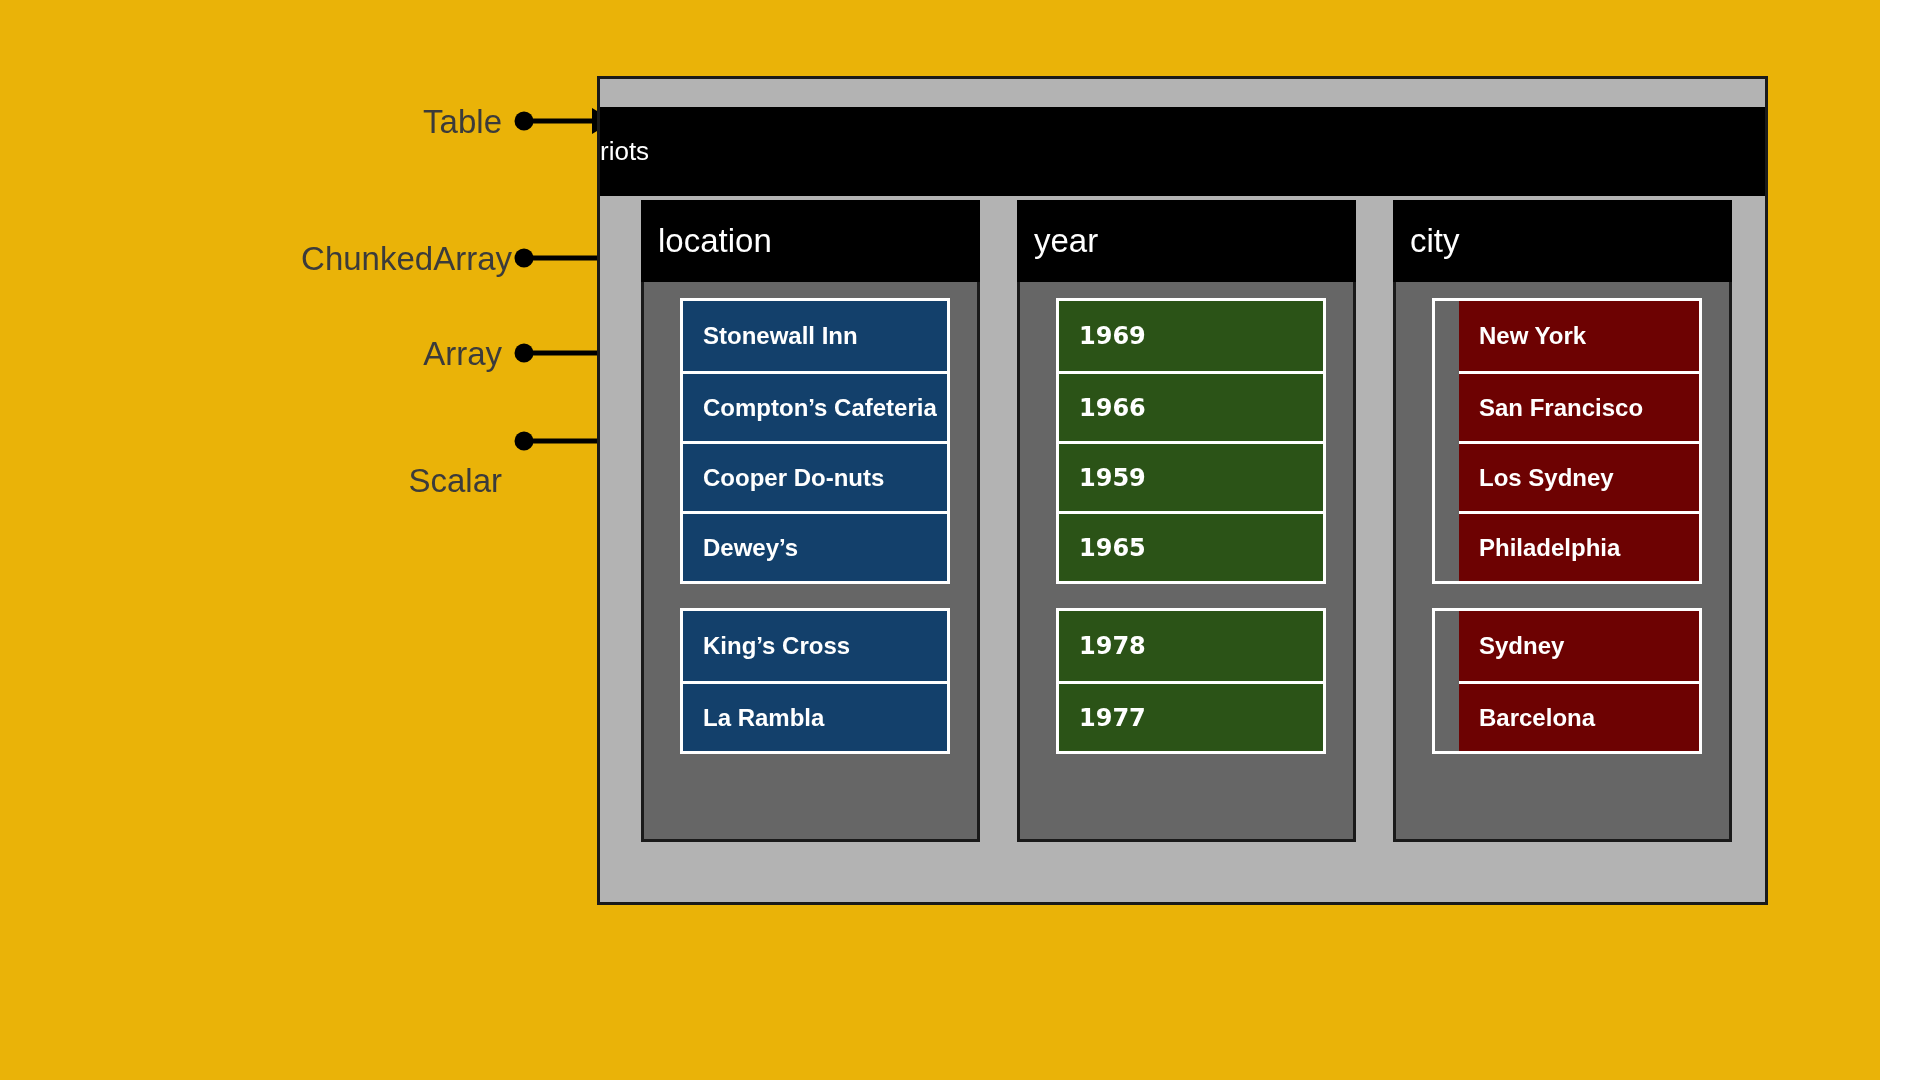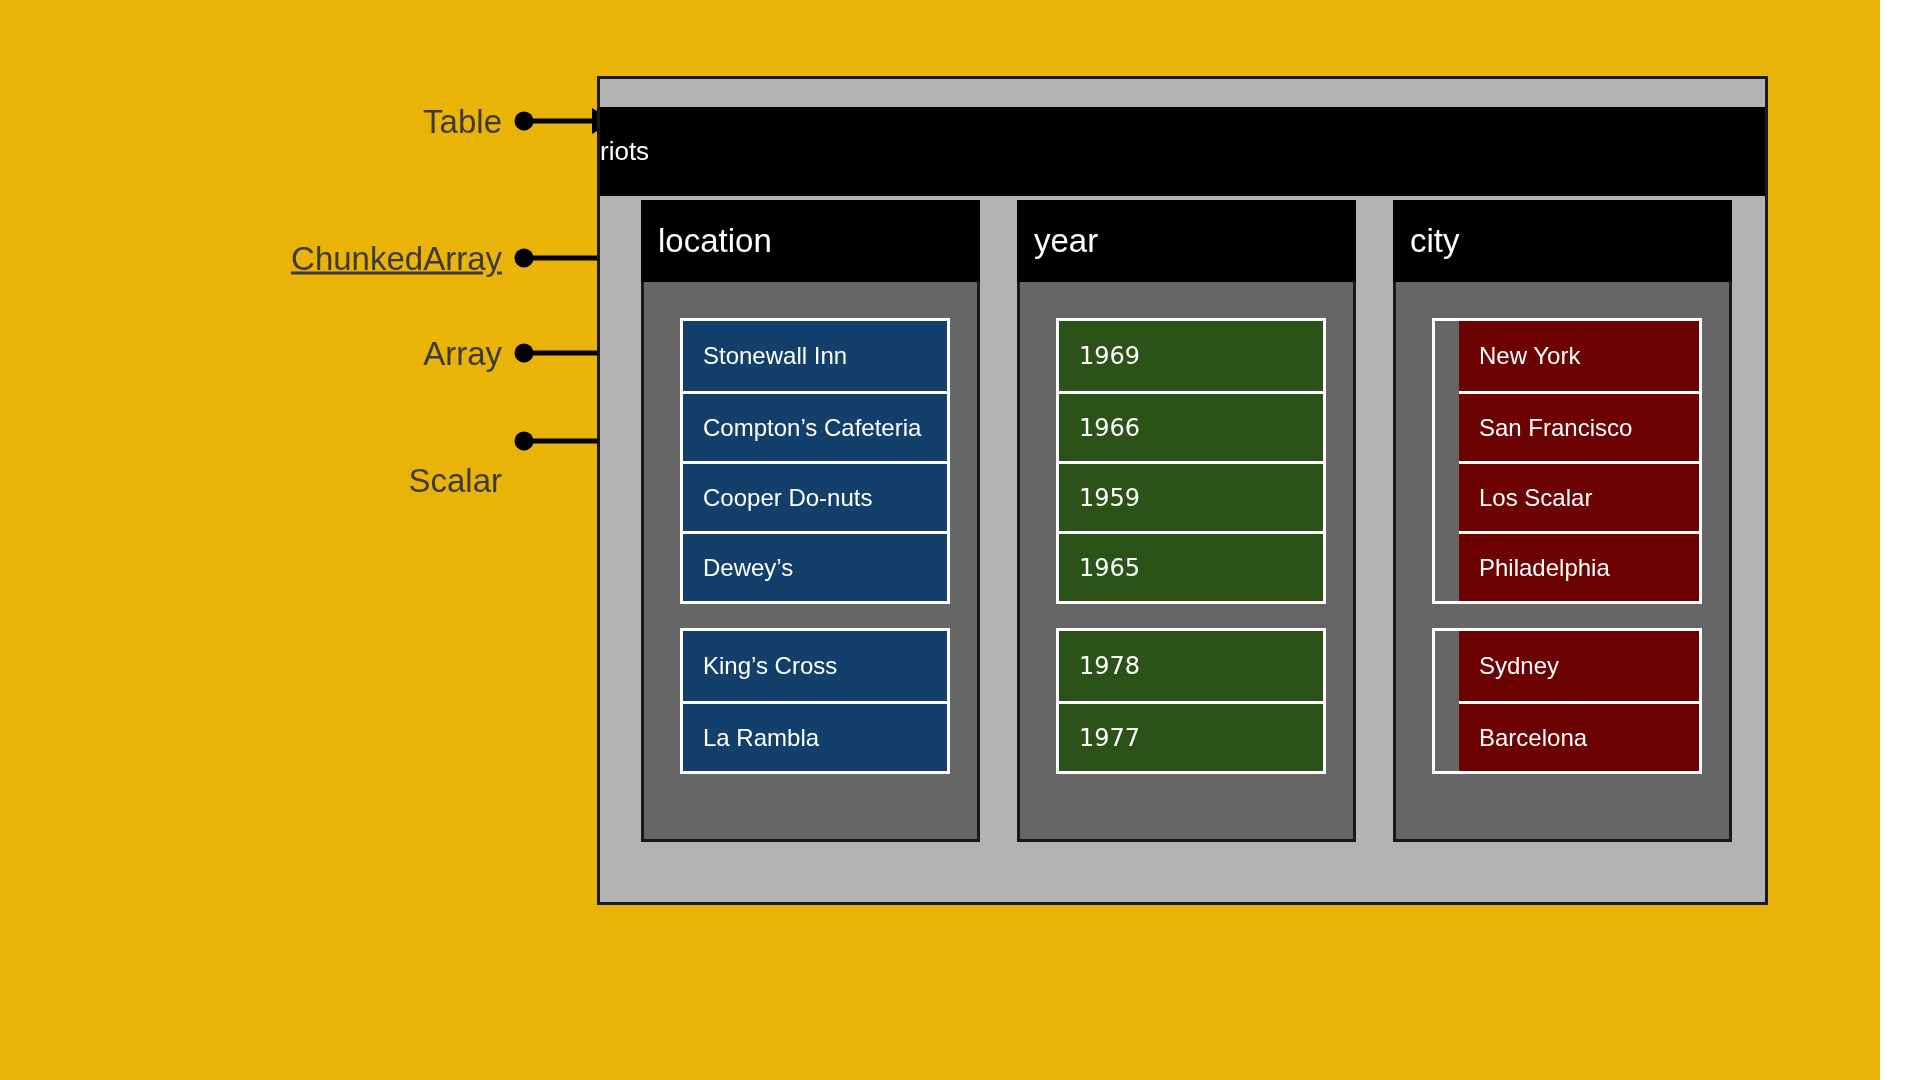--- a/index.html
+++ b/index.html
@@ -105,22 +105,23 @@
     color: #ffffff;
     font-size: 33px;
     display: flex;
     align-items: center;
     padding-left: 17px;
     box-sizing: border-box;
     margin: -3px -3px 0 -3px;
   }
   .chunks {
     flex: 1 1 auto;
-    padding: 36px 27px 0 36px;
-    box-sizing: border-box;
+    padding: 16px 27px 0 36px;
+    box-sizing: border-box;
+    font-weight: bold;
   }
   .chunk {
     border: 3px solid #ffffff;
     box-sizing: border-box;
   }
   .chunk + .chunk {
     margin-top: 24px;
   }
   .cell {
     height: 70px;
@@ -146,21 +147,21 @@
 </head>
 <body>
 
 <div id="canvas">
 
   <div id="annotations">
       <div class="anno-label" style="top: 121px; left: 0px; width: 502px;">Table</div>
       <div class="anno-dot" style="left: 524px; top: 121px;"></div>
       <div class="anno-line" style="left: 524px; top: 121px; width: 68px;"></div>
       <div class="anno-head" style="left: 592px; top: 121px;"></div>
-      <div class="anno-label" style="top: 258px; left: 0px; width: 502px; text-decoration: underline;">ChunkedArray</div>
+      <div class="anno-label" style="top: 258px; left: 10px; width: 502px;">ChunkedArray</div>
       <div class="anno-dot" style="left: 524px; top: 258px;"></div>
       <div class="anno-line" style="left: 524px; top: 258px; width: 112px;"></div>
       <div class="anno-head" style="left: 636px; top: 258px;"></div>
       <div class="anno-label" style="top: 353px; left: 0px; width: 502px;">Array</div>
       <div class="anno-dot" style="left: 524px; top: 353px;"></div>
       <div class="anno-line" style="left: 524px; top: 353px; width: 152px;"></div>
       <div class="anno-head" style="left: 676px; top: 353px;"></div>
       <div class="anno-label" style="top: 441px; left: 0px; width: 502px; margin-top: 39px;">Scalar</div>
       <div class="anno-dot" style="left: 524px; top: 441px;"></div>
       <div class="anno-line" style="left: 524px; top: 441px; width: 188px;"></div>
@@ -207,21 +208,21 @@
           </div>
         </div>
         <div class="column pal-red">
           <div class="column-header">
             <span>city</span>
           </div>
           <div class="chunks">
             <div class="chunk">
               <div class="cell">New York</div>
               <div class="cell">San Francisco</div>
-              <div class="cell">Los Scalar</div>
+              <div class="cell">Los Sydney</div>
               <div class="cell">Philadelphia</div>
             </div>
             <div class="chunk">
               <div class="cell">Sydney</div>
               <div class="cell">Barcelona</div>
             </div>
           </div>
         </div>
       </div>
   </div>

